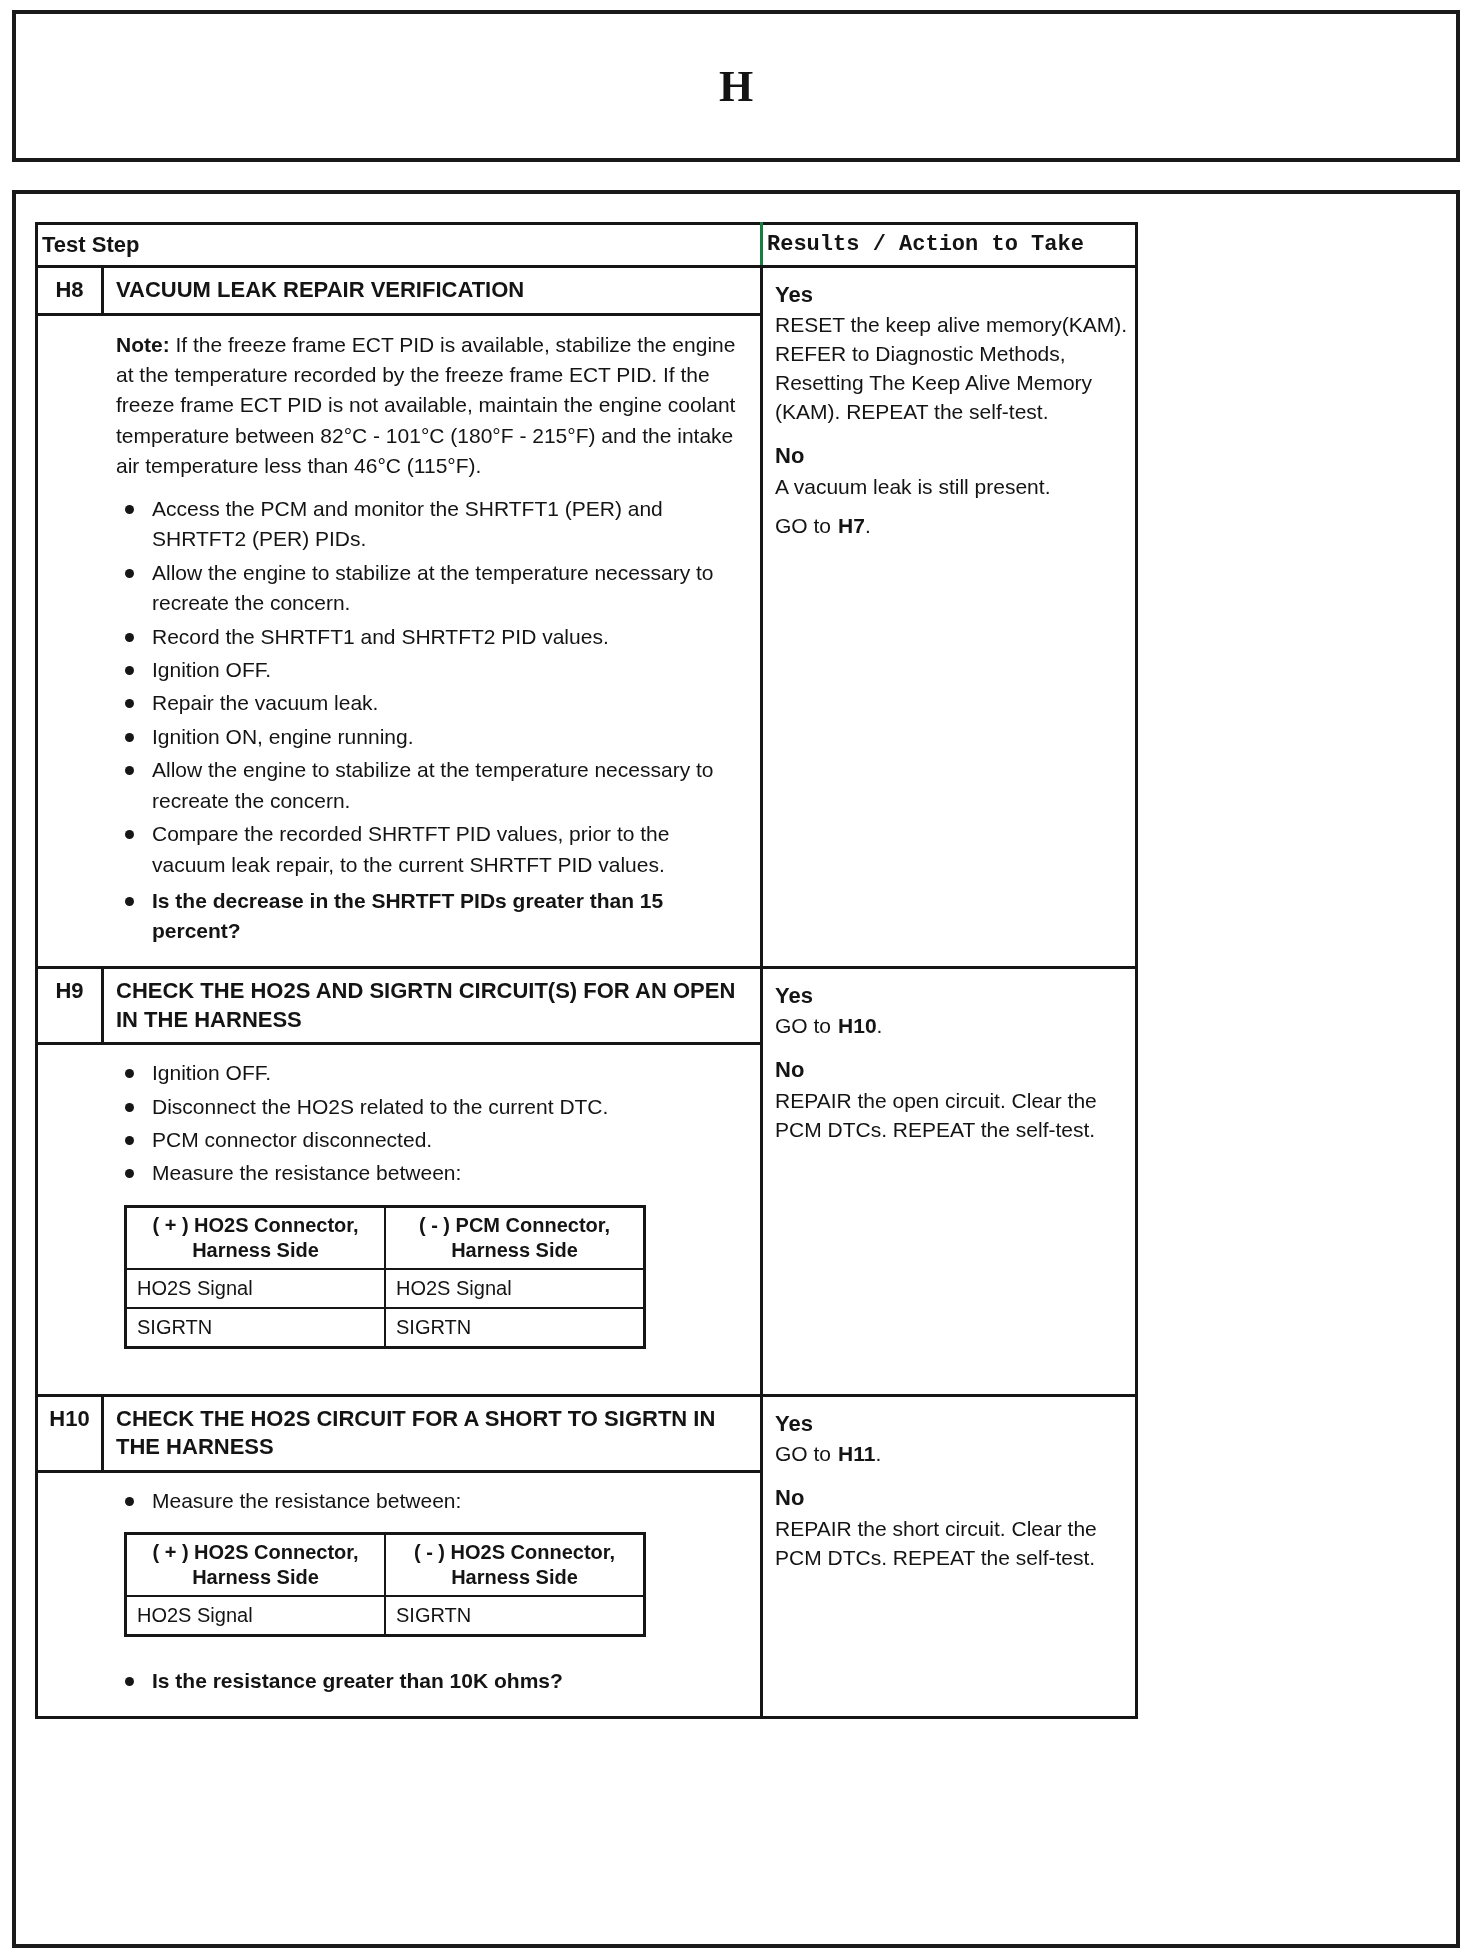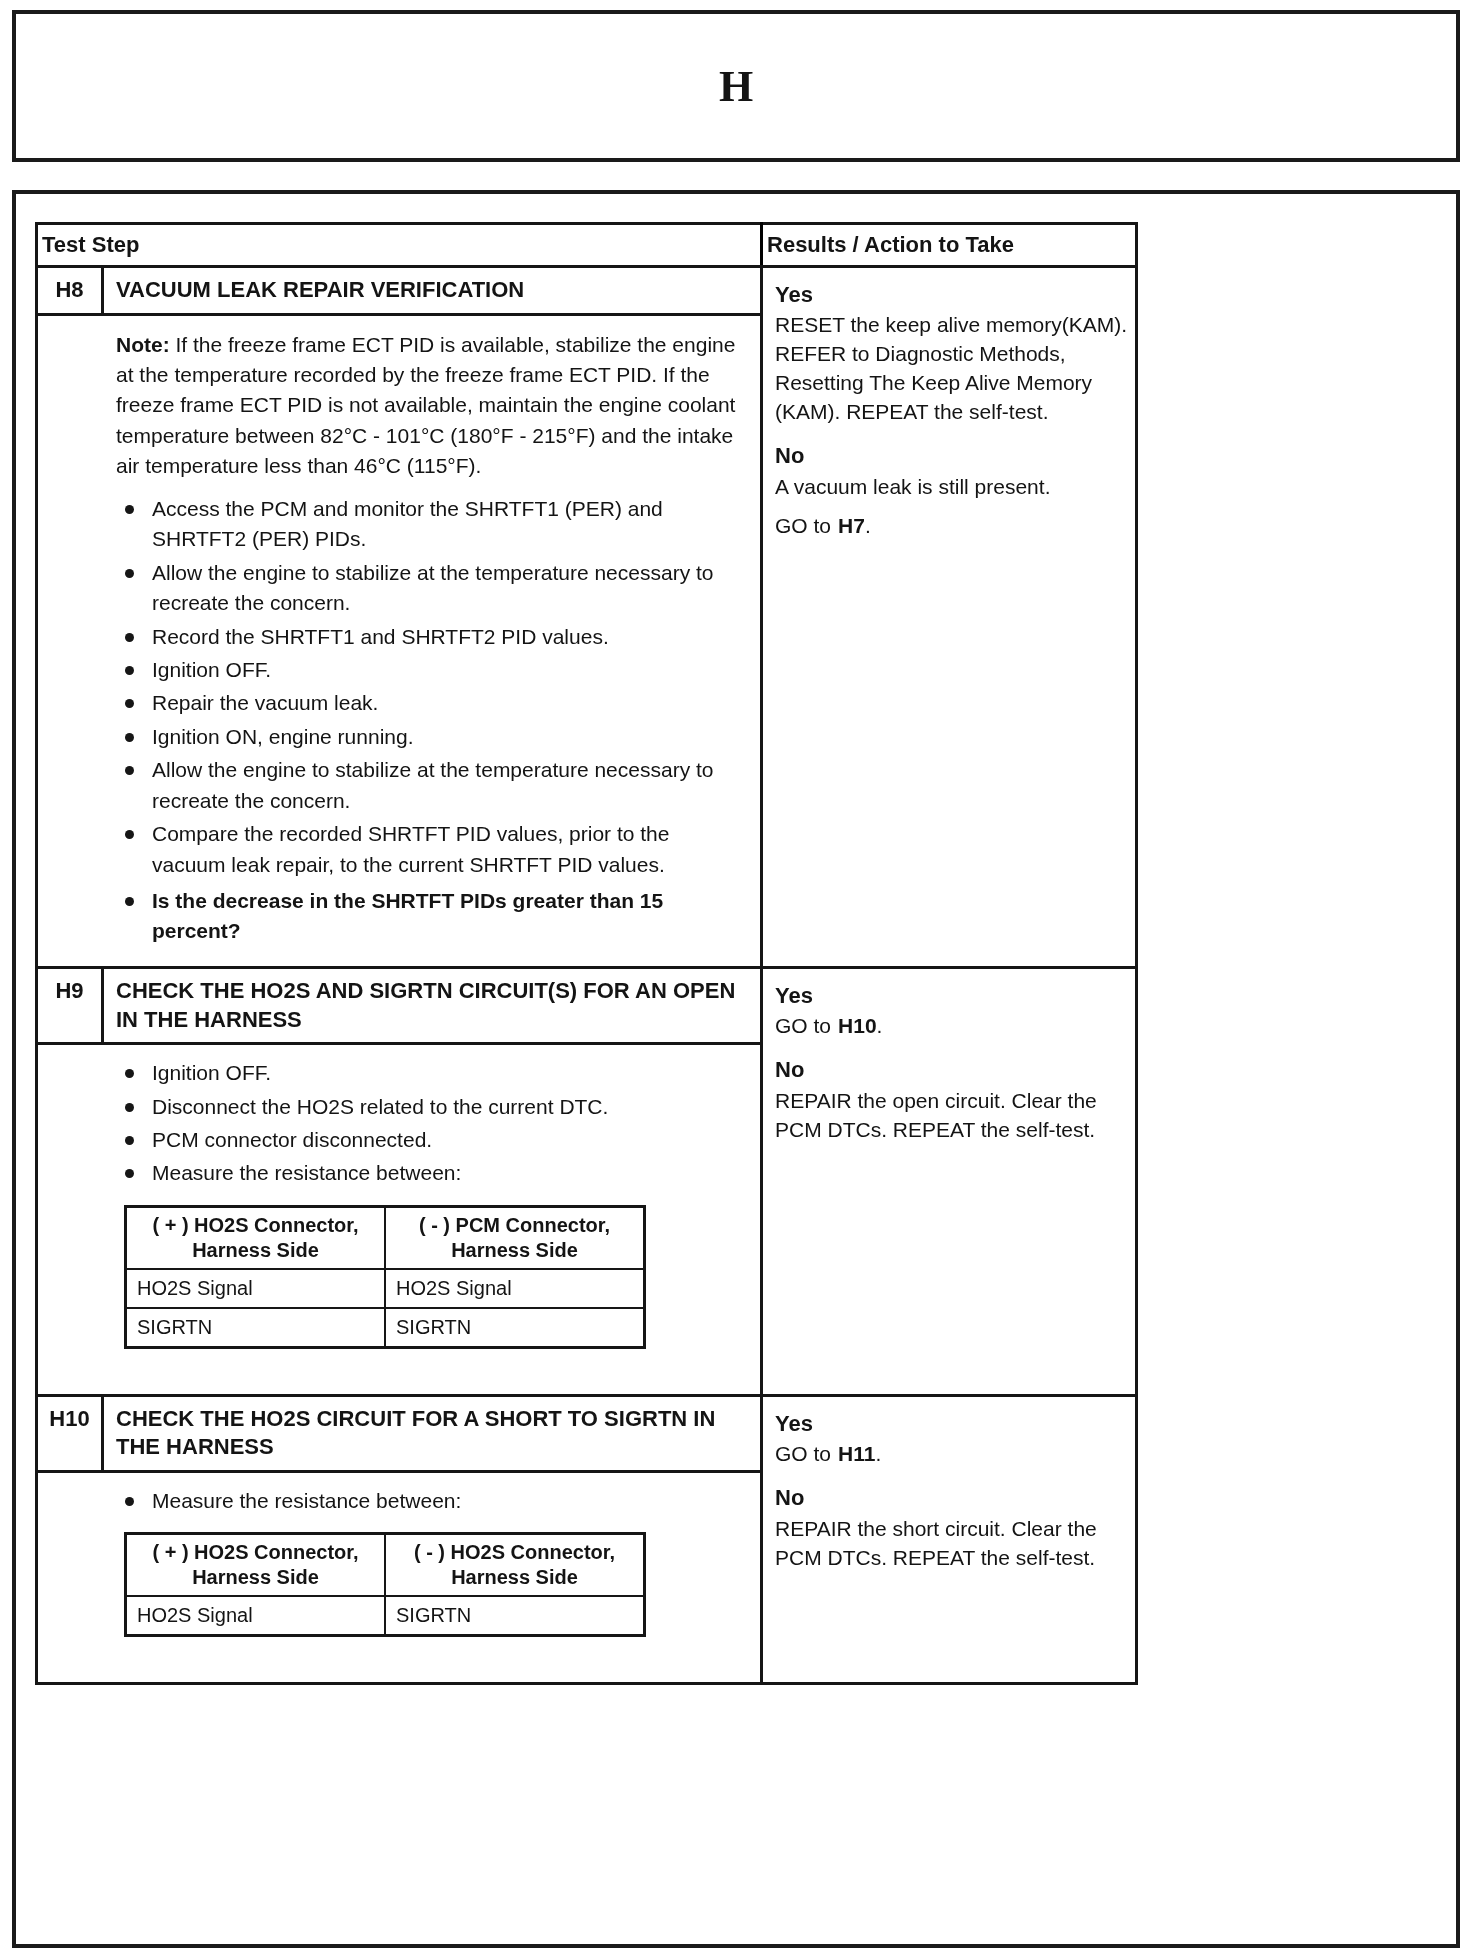--- a/index.html
+++ b/index.html
@@ -57,21 +57,21 @@
   }
   table.main th, table.main td { vertical-align:top; }
 
   th.col-head {
     font-size:22px;
     font-weight:bold;
     text-align:left;
     padding:7px 4px;
     border-bottom:3px solid #161616;
   }
-  th.col-head.results-h { border-left:3px solid #000000; }
+  th.col-head.results-h { border-left:3px solid #15803d;font-family:Liberation Mono, monospace; }
 
   td.step-id {
     border-right:3px solid #161616;
     border-bottom:3px solid #161616;
     text-align:center;
     font-weight:bold;
     font-size:22px;
     padding-top:9px;
   }
   td.step-title {
@@ -260,18 +260,21 @@
                 <tr>
             <th style="width:261px"><span>( + ) HO2S Connector,</span><br><span>Harness Side</span></th>
             <th style="width:261px"><span>( - ) HO2S Connector,</span><br><span>Harness Side</span></th>
           </tr>
           <tr>
             <td>HO2S Signal</td>
             <td>SIGRTN</td>
           </tr>
         </tbody>
             </table>
+        <ul class="bullets">
+          <li class="question">Is the resistance greater than 10K ohms?</li>
+        </ul>
       </td>
     </tr>
 
   </tbody>
     </table>
 </div>
 
 </body></html>

